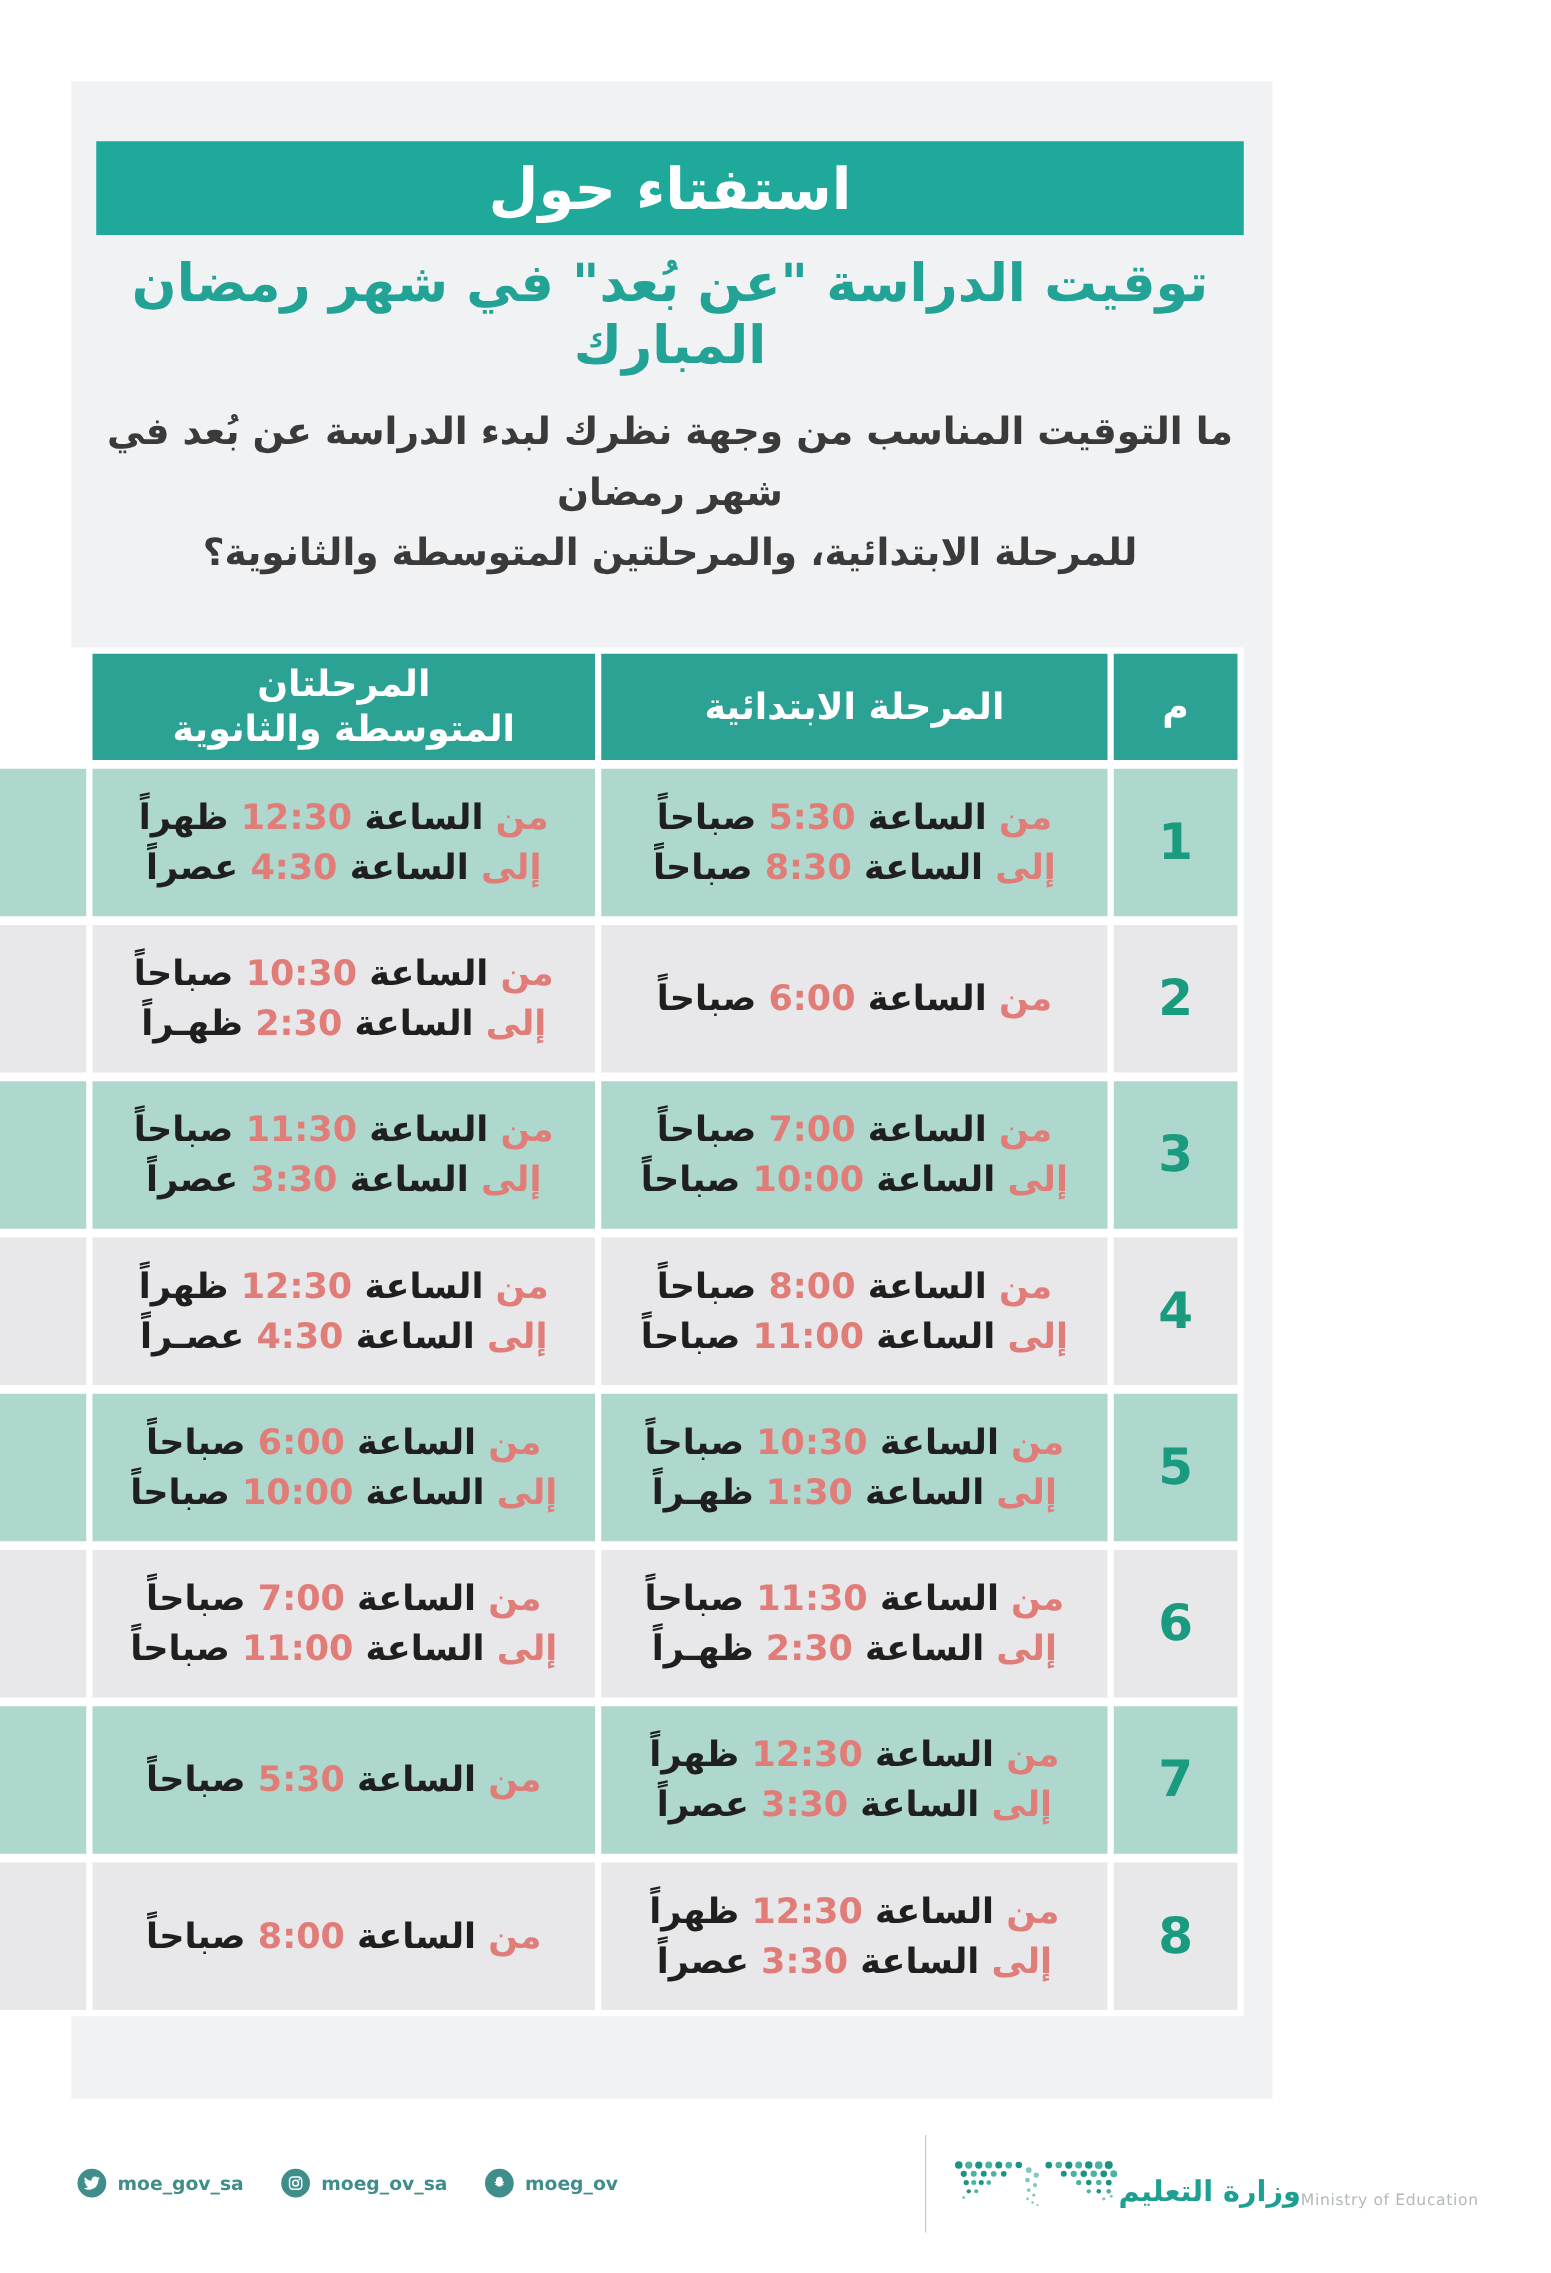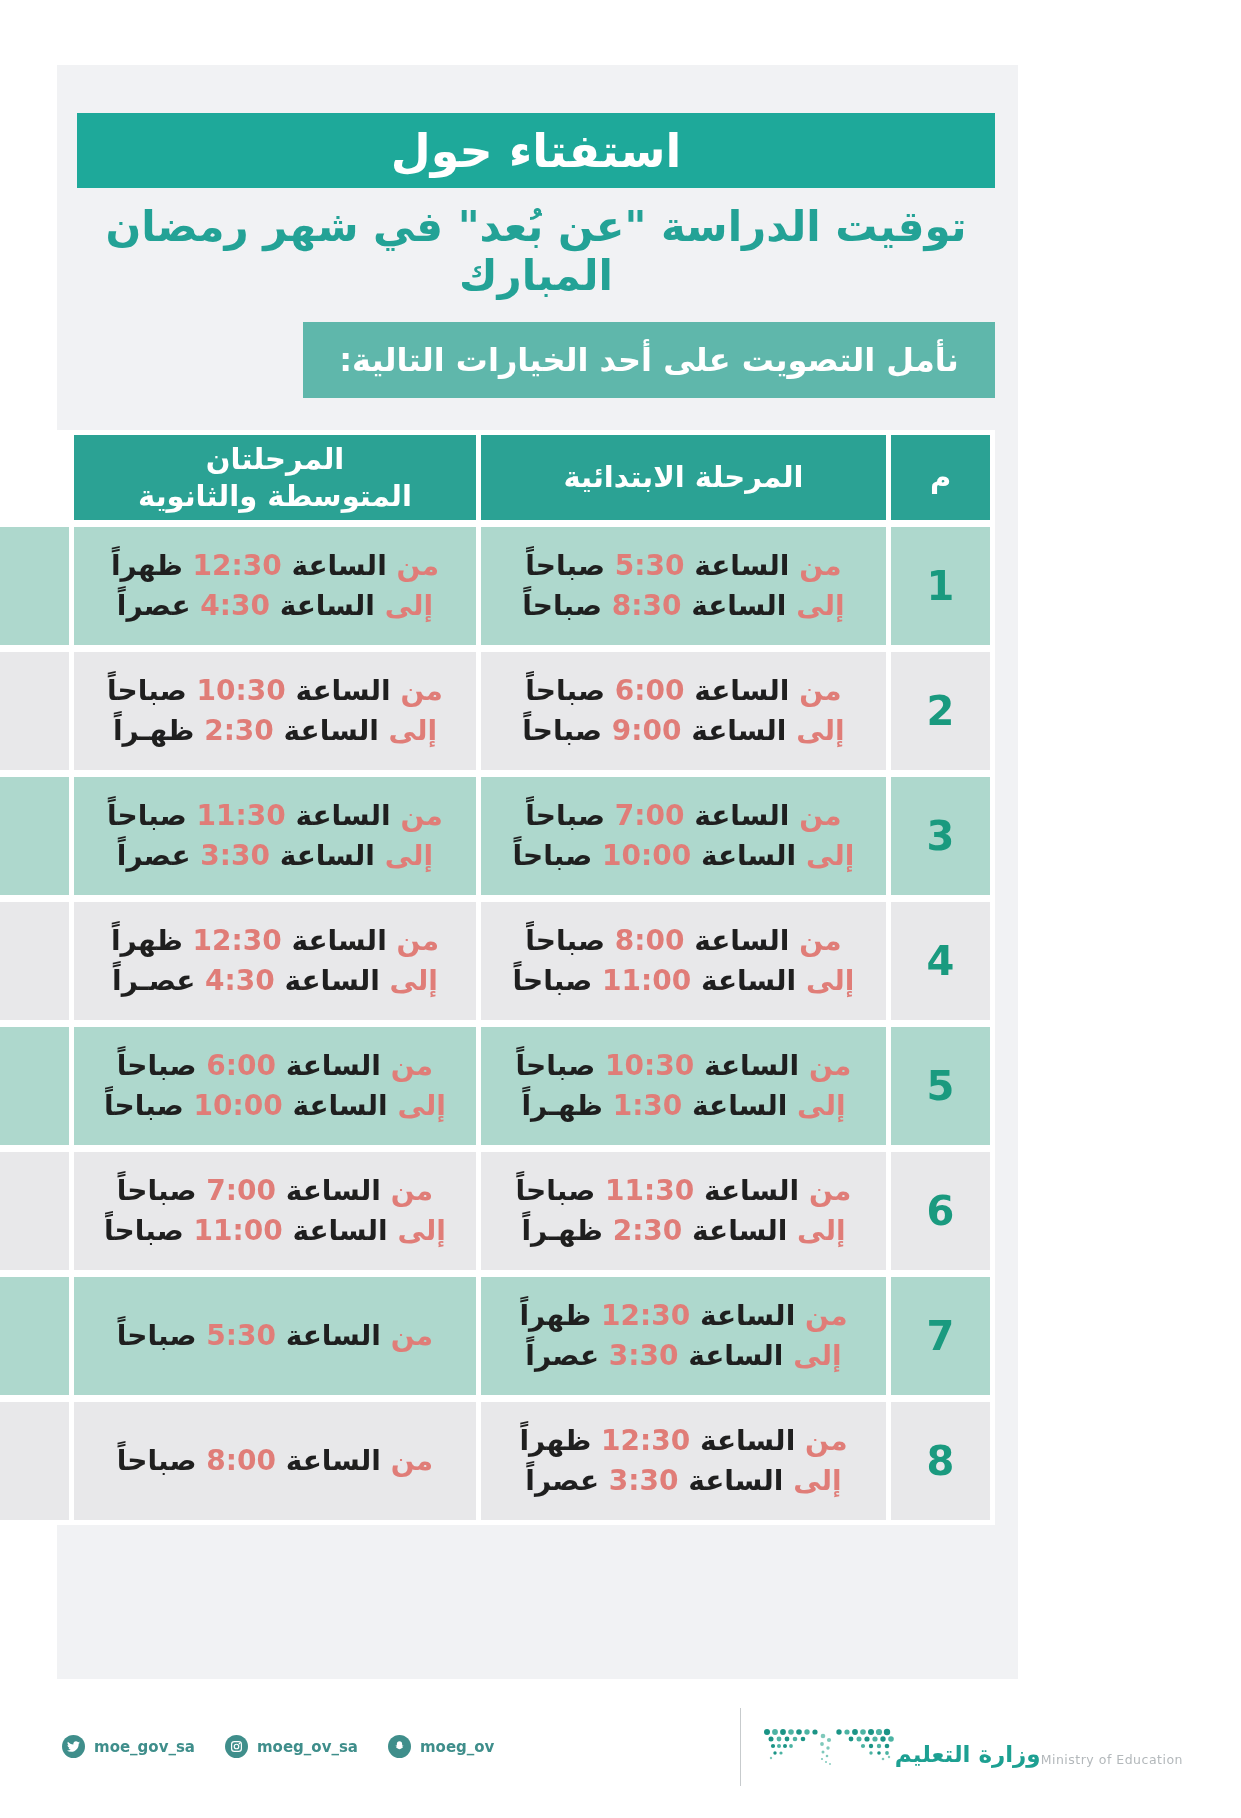--- a/index.html
+++ b/index.html
@@ -122,24 +122,25 @@
 
 <div class="page">
   <div class="card">
 
     <div class="banner1">
       <span>استفتاء حول</span>
     </div>
 
     <h1 class="title">توقيت الدراسة "عن بُعد" في شهر رمضان المبارك</h1>
 
-
-    <div class="banner2">
-      <span>نأمل التصويت على أحد الخيارات التالية:</span>
-    </div>
+    <p class="question">
+      <span>ما التوقيت المناسب من وجهة نظرك لبدء الدراسة عن بُعد في شهر رمضان</span><br>
+      <span>للمرحلة الابتدائية، والمرحلتين المتوسطة والثانوية؟</span>
+    </p>
+
 
     <div class="vtable" id="vote-table" dir="rtl">
       <div class="trow thead">
         <div class="cell c-num">م</div>
         <div class="cell c-prim">المرحلة الابتدائية</div>
         <div class="cell c-sec">
           <span>المرحلتان</span>
           <span>المتوسطة والثانوية</span>
         </div>
       </div>
@@ -167,23 +168,20 @@
     <div class="cell c-choice"></div>
   </div>
 
   <div class="trow gray">
     <div class="cell c-num">
       <span class="num-val">2</span>
     </div>
     <div class="cell c-prim">
       <div class="tline">
         <span class="salmon">من</span> <span class="dark">الساعة</span> <span class="salmon">6:00</span> <span class="dark">صباحاً</span>
-      </div>
-      <div class="tline">
-        <span class="salmon">إلى</span> <span class="dark">الساعة</span> <span class="salmon">9:00</span> <span class="dark">صباحاً</span>
       </div>
     </div>
     <div class="cell c-sec">
       <div class="tline">
         <span class="salmon">من</span> <span class="dark">الساعة</span> <span class="salmon">10:30</span> <span class="dark">صباحاً</span>
       </div>
       <div class="tline">
         <span class="salmon">إلى</span> <span class="dark">الساعة</span> <span class="salmon">2:30</span> <span class="dark">ظهـراً</span>
       </div>
     </div>

